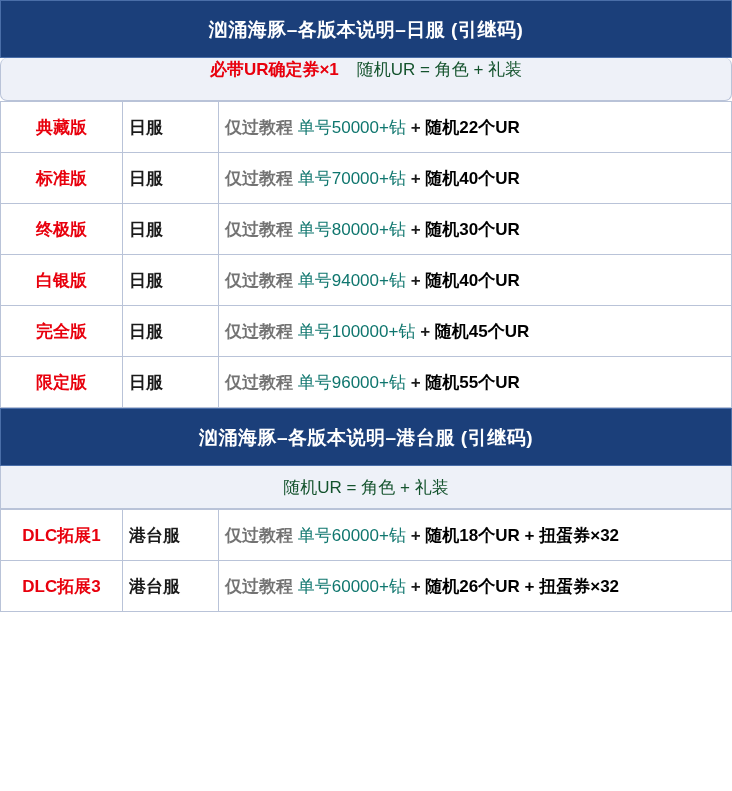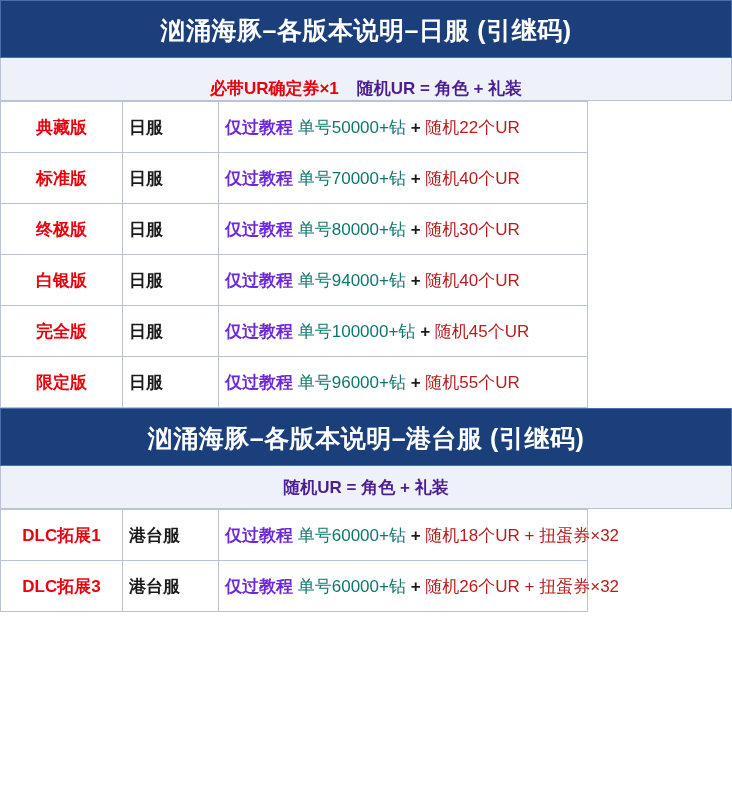--- a/index.html
+++ b/index.html
@@ -18,51 +18,52 @@
     height: 791px;
     position: relative;
     background: #ffffff;
     box-sizing: border-box;
   }
   .section-header {
     background: #1b3f7a;
     color: #ffffff;
     text-align: center;
     font-weight: bold;
-    font-size: 25px;
+    font-size: 19px;
     letter-spacing: 0.5px;
     height: 58px;
     line-height: 58px;
     border: 1px solid #4a6ea8;
     box-sizing: border-box;
   }
   .subheader {
     background: #eef1f8;
     height: 43px;
     display: flex;
-    align-items: flex-end;
+    align-items: flex-start;
     justify-content: center;
     border-left: 1px solid #b9c3d8;
     border-right: 1px solid #b9c3d8;
     border-bottom: 1px solid #b9c3d8;
     box-sizing: border-box;
     font-size: 17px;
     gap: 18px;
+    border-radius: 7px;
   }
   .sub-red {
     color: #e8000d;
     font-weight: bold;
   }
   .sub-black {
-    color: #4c1d95;
-    font-weight: bold;
+    color: #14532d;
+    font-weight: normal;
   }
   table.grid {
     border-collapse: collapse;
-    width: 588px;
+    width: 732px;
     table-layout: fixed;
     border-radius: 10px;
   }
   table.grid td {
     border: 1px solid #b9c3d8;
     height: 51px;
     padding: 0 6px;
     box-sizing: border-box;
     vertical-align: middle;
     font-size: 17px;
@@ -80,31 +81,31 @@
     color: #1a1a1a;
     font-weight: bold;
     font-size: 17px;
   }
   td.c-desc {
     text-align: left;
     padding-left: 10px;
     white-space: nowrap;
   }
   .t-black {
-    color: #6d28d9;
+    color: #737373;
     font-weight: bold;
     font-family: Liberation Mono, monospace;
   }
   .t-red {
     color: #0f766e;
     font-weight: normal;
   }
   .t-blue {
-    color: #b91c1c;
-    font-weight: normal;
+    color: #000000;
+    font-weight: bold;
   }
   .t-plus {
     color: #1a1a1a;
     font-weight: bold;
   }
   .sub2 {
     background: #eef1f8;
     height: 43px;
     display: flex;
     align-items: center;

